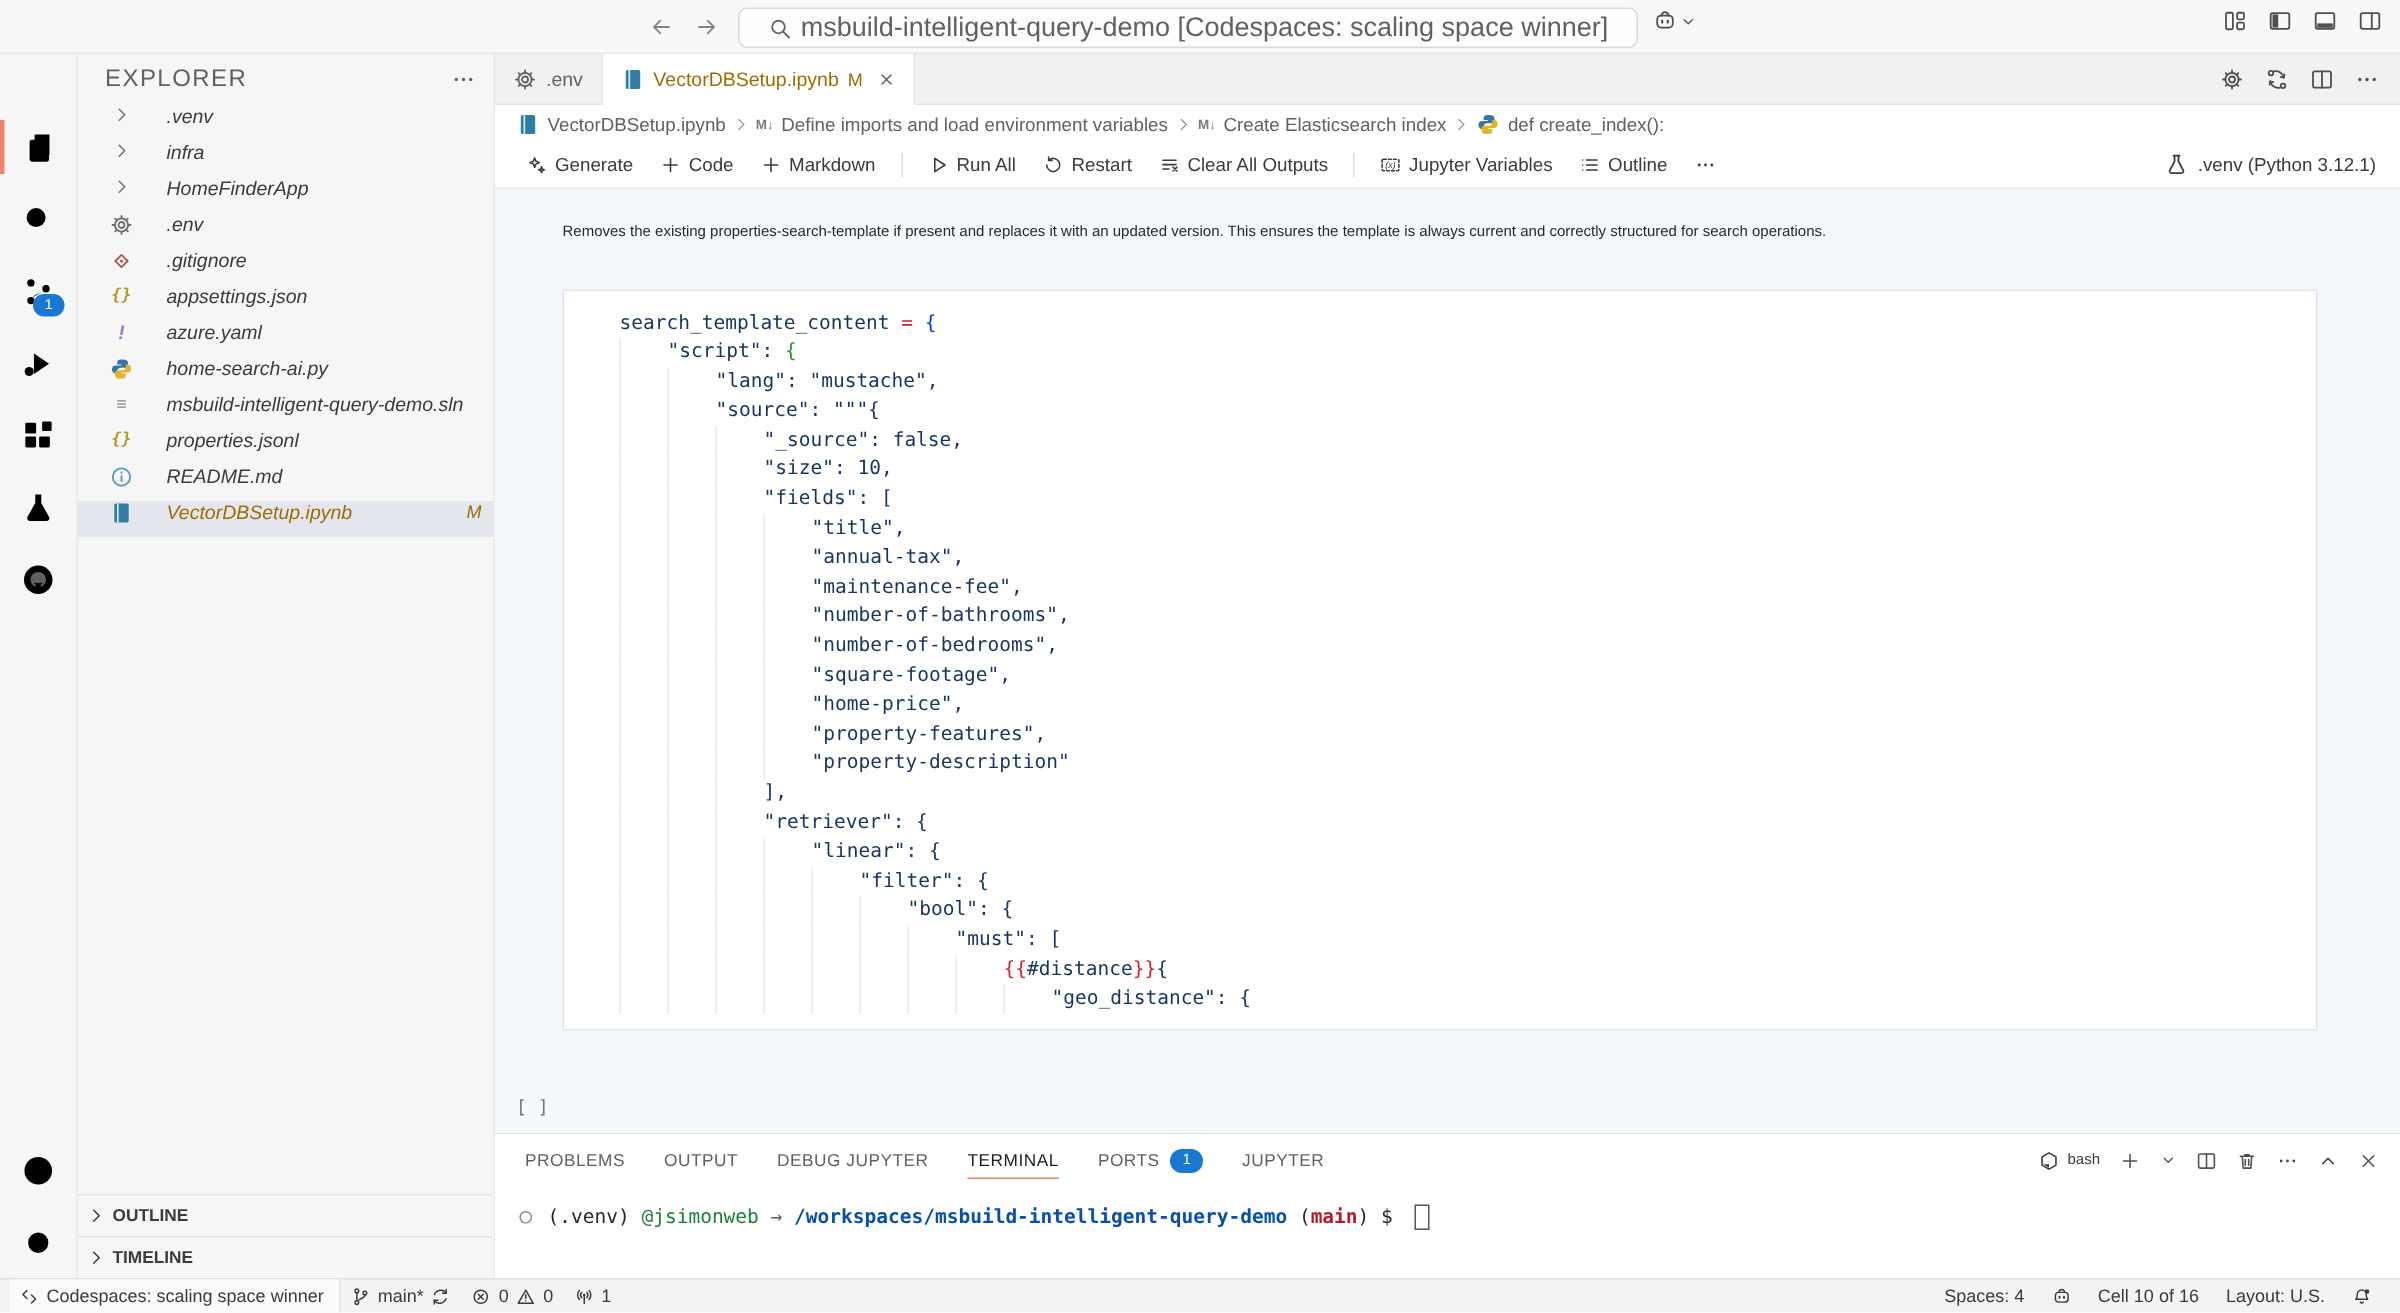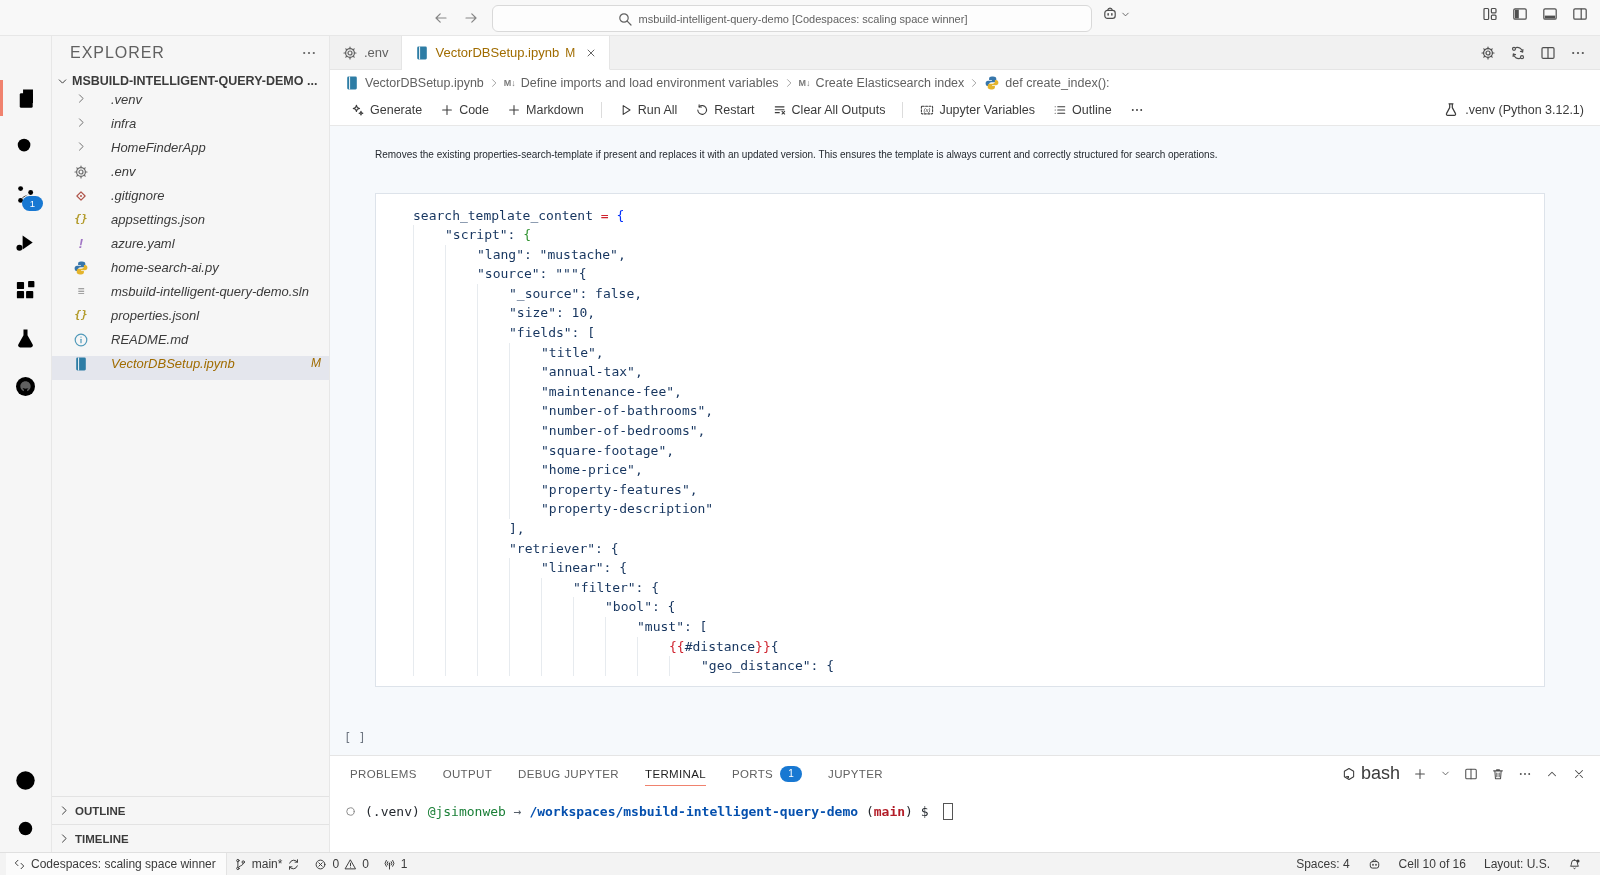--- a/index.html
+++ b/index.html
@@ -6,21 +6,21 @@
     font-family:"Liberation Sans",sans-serif;background:#fff;color:#3b3b3b;
     -webkit-font-smoothing:antialiased;}
   .ic{display:inline-flex;align-items:center;justify-content:center;}
   .ic svg{width:16px;height:16px;fill:none;stroke:currentColor;stroke-width:1.2;
     stroke-linecap:round;stroke-linejoin:round;}
   
   .titlebar{position:relative;height:36px;background:#f8f8f8;border-bottom:1px solid #e7e7e7;box-sizing:border-box;}
   .navbtn{position:absolute;top:7px;width:22px;height:22px;color:#868686;cursor:default;}
   .searchbox{position:absolute;left:492px;top:5px;width:598px;height:25px;background:#fdfdfd;
     border:1px solid #d9d9d9;border-radius:6px;display:flex;align-items:center;justify-content:center;
-    gap:6px;color:#616161;font-size:11px;}
+    gap:6px;color:#616161;font-size:18px;}
   .tb-right{position:absolute;right:12px;top:6px;display:flex;gap:14px;color:#4f4f4f;}
   .tb-copilot{position:absolute;left:1102px;top:6px;display:flex;align-items:center;gap:2px;color:#4f4f4f;}
   
   .main{display:flex;height:816px;}
   
   .activitybar{width:52px;background:#f6f6f6;border-right:1px solid #e7e7e7;box-sizing:border-box;
     display:flex;flex-direction:column;align-items:stretch;}
   .abitem{position:relative;height:48px;display:flex;align-items:center;justify-content:center;color:#5f5f5f;cursor:pointer;}
   .abitem svg{width:23px;height:23px;stroke-width:1.1;}
   .abitem.name-menu{height:38px;}
@@ -85,21 +85,21 @@
   
   .panel{height:97px;border-top:1px solid #e5e5e5;background:#fff;box-sizing:border-box;position:relative;}
   .ptabs{height:35px;display:flex;align-items:center;gap:26px;padding-left:20px;font-size:11.5px;
     letter-spacing:.03em;color:#616161;}
   .ptab{position:relative;display:flex;align-items:center;gap:7px;height:100%;cursor:pointer;}
   .ptab.active{color:#1f1f1f;}
   .ptab.active::after{content:"";position:absolute;left:0;right:0;bottom:5px;height:1.5px;background:#f0826e;}
   .pbadge{min-width:16px;height:16px;border-radius:9px;background:#1878d2;color:#fff;font-size:10px;
     display:flex;align-items:center;justify-content:center;padding:0 3px;letter-spacing:0;}
   .pactions{position:absolute;right:14px;top:0;height:35px;display:flex;align-items:center;gap:13px;color:#4f4f4f;}
-  .pactions .shell{display:flex;align-items:center;gap:5px;font-size:18px;color:#3b3b3b;}
+  .pactions .shell{display:flex;align-items:center;gap:5px;font-size:10px;color:#3b3b3b;}
   .pactions svg{width:14px;height:14px;}
   .terminal{display:flex;align-items:center;gap:8px;padding-left:14px;margin-top:12px;
     font-family:"DejaVu Sans Mono",monospace;font-size:13px;color:#24292f;}
   .t-dark{color:#24292f;} .t-green{color:#1a7f37;} .t-dim{color:#57606a;}
   .t-path{color:#0550ae;font-weight:700;} .t-red{color:#b31d28;font-weight:700;}
   .cursorbox{display:inline-block;width:8px;height:15px;border:1px solid #555;margin-left:6px;vertical-align:-2px;}
   
   .statusbar{height:23px;background:#f3f3f3;border-top:1px solid #e0e0e0;box-sizing:border-box;
     display:flex;align-items:center;font-size:12px;color:#3b3b3b;padding:0 12px 0 6px;}
   .stitem{display:flex;align-items:center;gap:5px;padding:0 7px;height:100%;cursor:pointer;white-space:nowrap;}
@@ -249,28 +249,20 @@
   <div class="sidebar">
     <div class="sb-header">
       <span>EXPLORER</span>
       <span class="more ic">
           <svg viewBox="0 0 16 16">
             <circle cx="3.2" cy="8" r="1.1" fill="currentColor" stroke="none"></circle>
             <circle cx="8" cy="8" r="1.1" fill="currentColor" stroke="none"></circle>
             <circle cx="12.8" cy="8" r="1.1" fill="currentColor" stroke="none"></circle>
           </svg>
         </span>
-    </div>
-    <div class="sb-root">
-      <span class="ic">
-          <svg viewBox="0 0 16 16" style="width:13px;height:13px">
-            <path d="M4 6l4 4 4-4"></path>
-          </svg>
-        </span>
-      <span>MSBUILD-INTELLIGENT-QUERY-DEMO ...</span>
     </div>
     <div class="tree" id="filetree">
         <div class="titem">
     <span class="ticon">
             <span class="ic">
               <svg viewBox="0 0 16 16" style="width:13px;height:13px">
                 <path d="M5.5 3.5 10 8l-4.5 4.5"></path>
               </svg>
             </span>
           </span>

